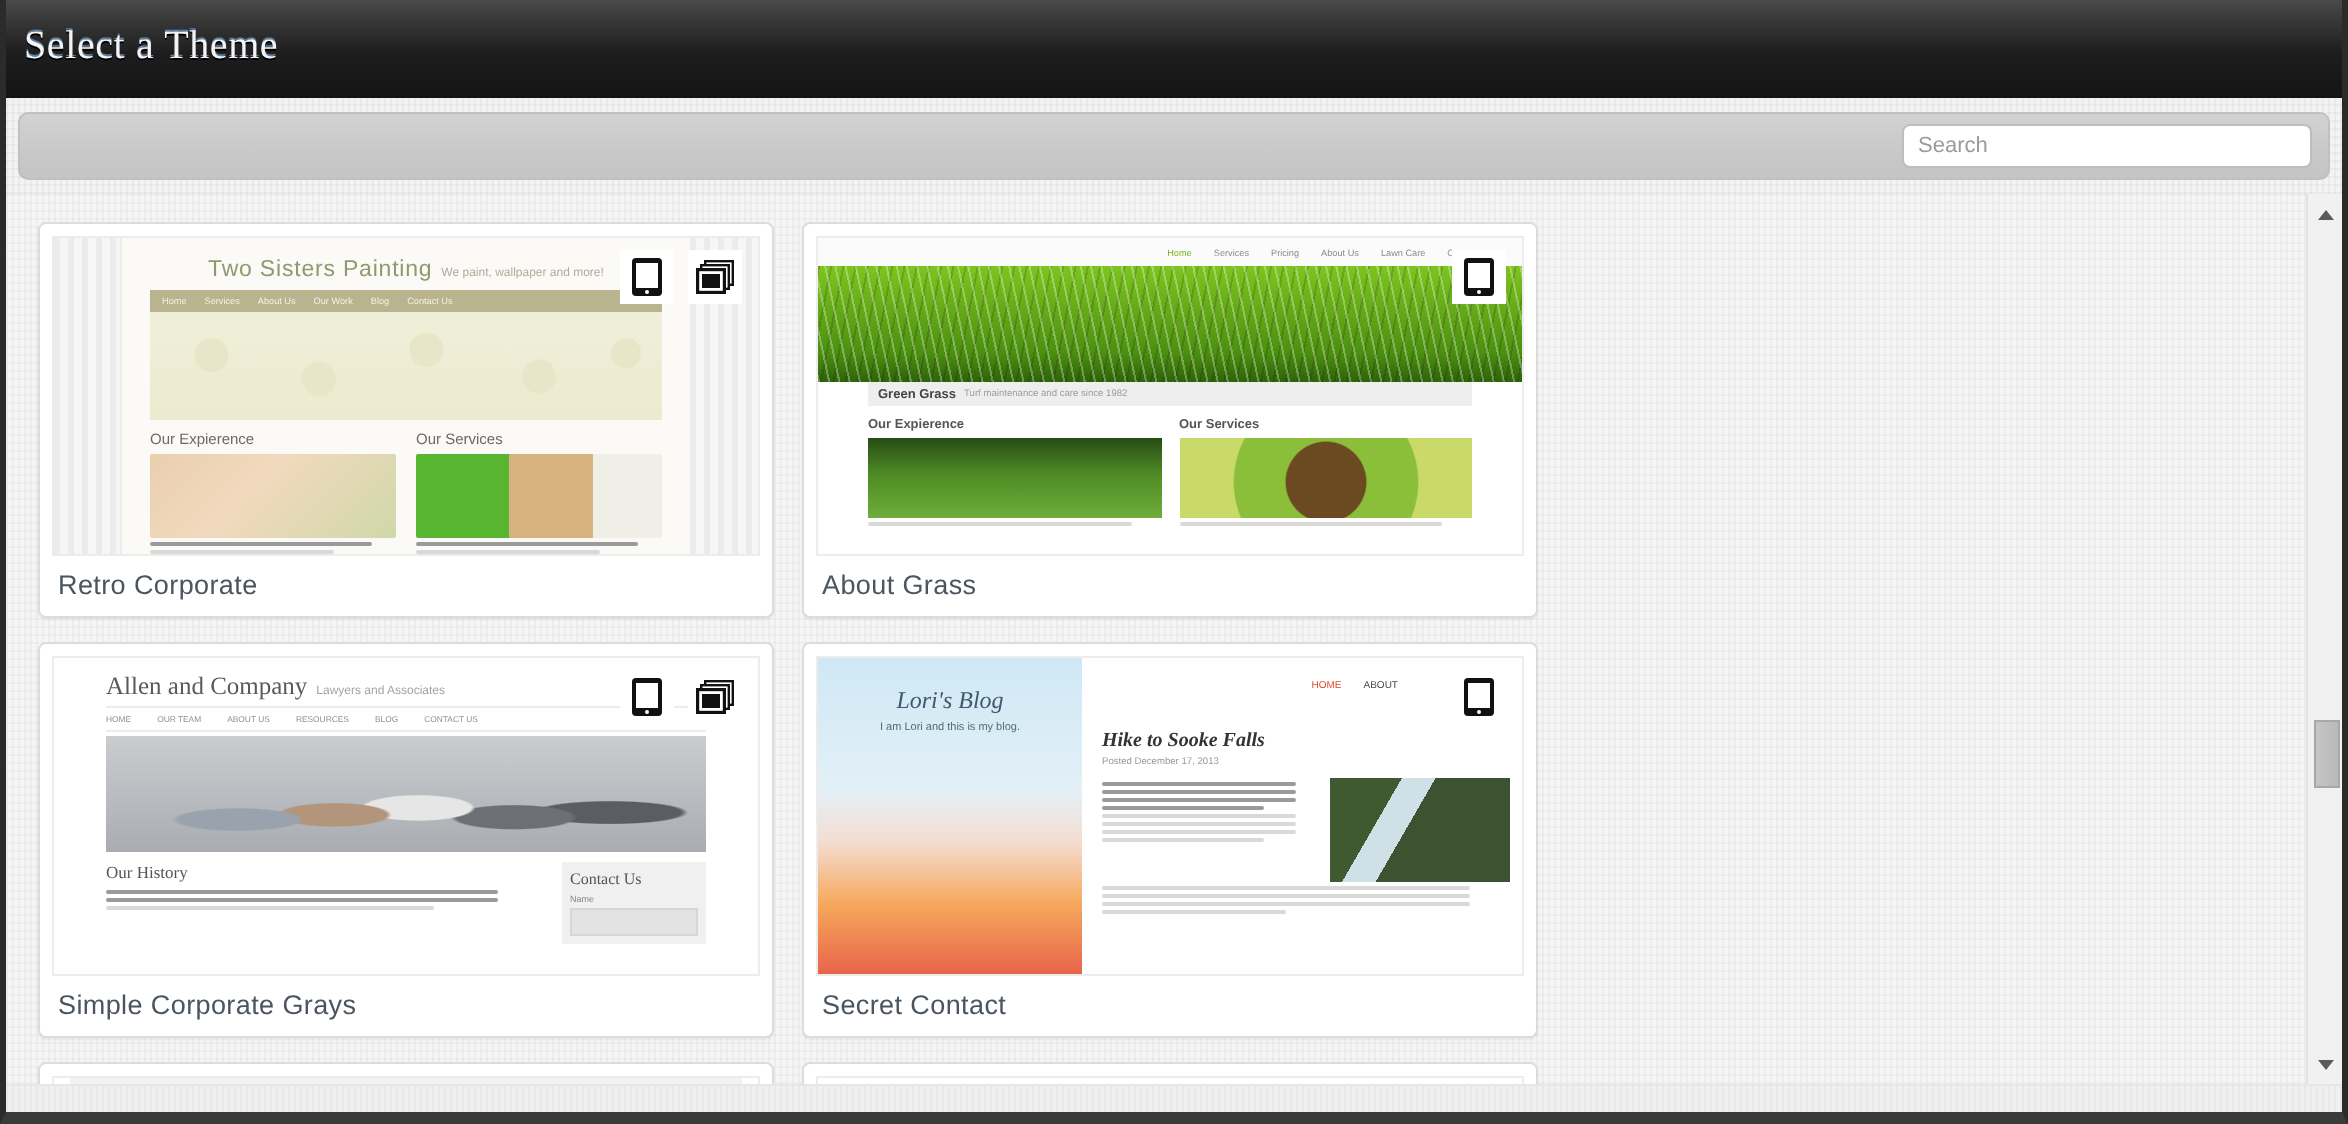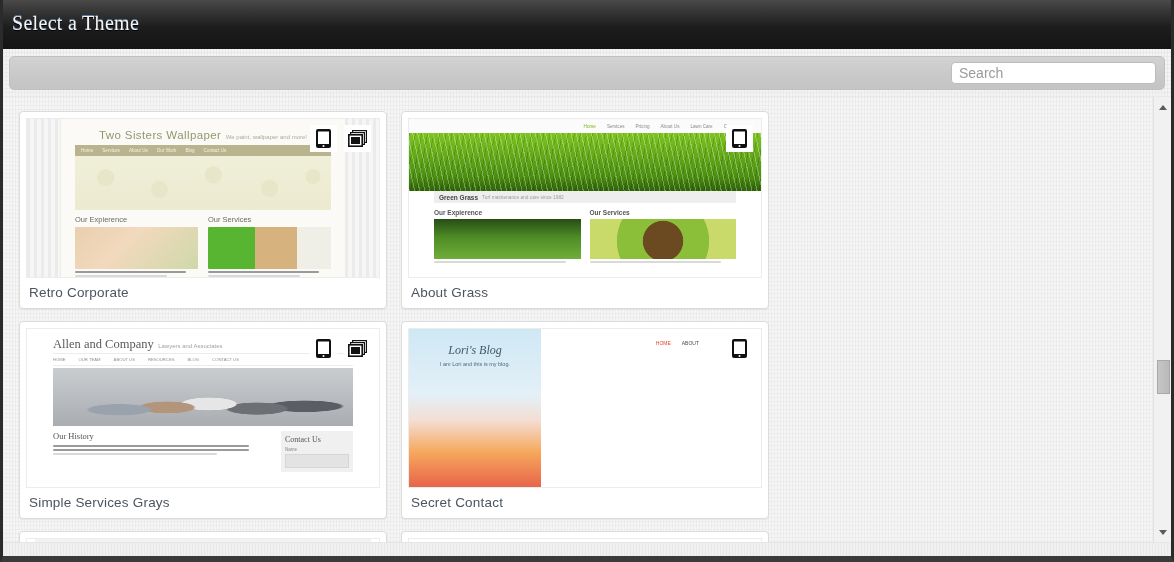--- a/index.html
+++ b/index.html
@@ -50,21 +50,21 @@
     box-sizing:border-box;
   }
   .search-input{
     position:absolute;right:8px;top:5px;
     width:205px;height:22px;
     box-sizing:border-box;
     border:1px solid #bdbdbd;
     border-radius:4px;
     background:#fff;
     font-family:"Liberation Sans", sans-serif;
-    font-size:14px;
+    font-size:11px;
     color:#333;
     padding:0 7px;
     outline:none;
   }
   .search-input::placeholder{color:#9b9b9b;}
 
   
   .canvas{
     position:absolute;left:0;top:97px;right:0;bottom:14px;
     background:
@@ -278,21 +278,21 @@
   <div class="canvas">
     <div class="grid">
 
       <div class="card">
         <div class="thumb c1">
           <div class="site">
             <div class="stripes"></div>
             <div class="stripes r"></div>
             <div class="paper"></div>
             <div class="hdr">
-              <span class="t">Two Sisters Wallpaper</span>
+              <span class="t">Two Sisters Painting</span>
               <span class="s">We paint, wallpaper and more!</span>
             </div>
             <div class="navbar">
               <div class="nav">
                 <span>Home</span>
                 <span>Services</span>
                 <span>About Us</span>
                 <span>Our Work</span>
                 <span>Blog</span>
                 <span>Contact Us</span>
@@ -428,33 +428,54 @@
                   <rect x="5.2" y="1.2" width="12.6" height="10.6" fill="#fff"></rect>
                   <rect x="2" y="2" width="15" height="13" fill="#111"></rect>
                   <rect x="3.2" y="3.2" width="12.6" height="10.6" fill="#fff"></rect>
                   <rect x="0" y="4" width="15" height="13" fill="#111"></rect>
                   <rect x="1.6" y="5.6" width="11.8" height="9.8" fill="#fff"></rect>
                   <rect x="3" y="7" width="9" height="7" fill="#111"></rect>
                 </svg>
             </div>
           </div>
         </div>
-        <div class="card-label">Simple Services Grays</div>
+        <div class="card-label">Simple Corporate Grays</div>
       </div>
 
       <div class="card">
         <div class="thumb c4">
           <div class="site">
             <div class="left">
               <div class="t">Lori's Blog</div>
               <div class="s">I am Lori and this is my blog.</div>
             </div>
             <div class="nav">
               <span class="on">HOME</span>
               <span class="off">ABOUT</span>
+            </div>
+            <div class="post">
+              <h3>Hike to Sooke Falls</h3>
+              <div class="date">Posted December 17, 2013</div>
+              <div class="pcols">
+                <div class="ptxt">
+                  <div class="ll dark w90"></div>
+                  <div class="ll dark w90"></div>
+                  <div class="ll dark w90"></div>
+                  <div class="ll dark w75"></div>
+                  <div class="ll w90"></div>
+                  <div class="ll w90"></div>
+                  <div class="ll w90"></div>
+                  <div class="ll w75"></div>
+                </div>
+                <div class="pimg"></div>
+              </div>
+              <div class="ll w90"></div>
+              <div class="ll w90"></div>
+              <div class="ll w90"></div>
+              <div class="ll w45"></div>
             </div>
           </div>
           <div class="iconbtns">
             <div class="iconbtn">
               <svg width="15" height="19" viewBox="0 0 15 19">
                   <rect x="0" y="0" width="15" height="19" rx="2" fill="#111"></rect>
                   <rect x="2" y="2.5" width="11" height="12.5" fill="#fff"></rect>
                   <circle cx="7.5" cy="17" r="1" fill="#fff"></circle>
                 </svg>
             </div>

